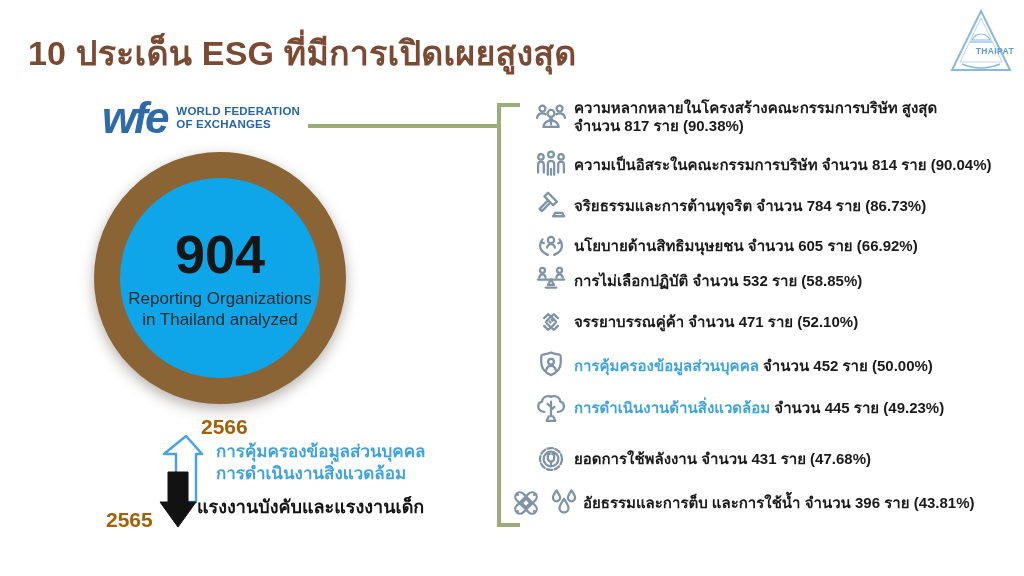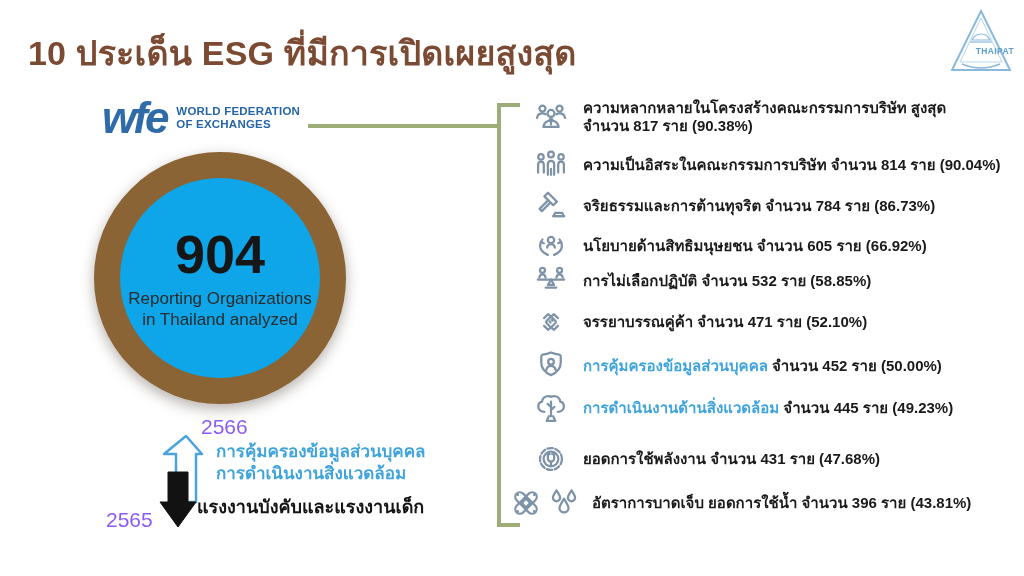--- a/index.html
+++ b/index.html
@@ -51,21 +51,21 @@
     border:26px solid #8a6434; border-radius:50%;
     background:#0ea5e9;
     box-shadow:0 5px 14px rgba(90,80,70,.45);
     display:flex; flex-direction:column; align-items:center; justify-content:center;
     text-align:center;
   }
   .circle-value { font-size:54px; font-weight:700; color:#161616; line-height:56px; }
   .circle-caption { margin-top:6px; width:200px; font-size:17px; color:#2b2b2b; line-height:1.25; }
 
   
-  .year { font-size:21px; font-weight:400; color:#8b5cf6; }
+  .year { font-size:21px; font-weight:700; color:#a16207; }
   .year-top { left:201px; top:415px; }
   .year-bottom { left:106px; top:508px; }
   .arrows { left:152px; top:430px; width:64px; height:100px; }
   .increase-text { left:216px; top:441px; font-size:17px; font-weight:700;
     color:#3fa3dc; line-height:22px; }
   .decrease-text { left:197px; top:492px; font-size:18px; font-weight:700; color:#141414; }
 
   
   .esg-list { left:528px; top:0; width:492px; height:576px; }
   .esg-row { position:absolute; left:0; display:flex; align-items:center; }
@@ -77,21 +77,21 @@
   .esg-row:nth-child(6){ top:303px; }
   .esg-row:nth-child(7){ top:347px; }
   .esg-row:nth-child(8){ top:389px; }
   .esg-row:nth-child(9){ top:440px; }
   .esg-row:nth-child(10){ top:485px; margin-left:-21px; }
   .icon-wrap { width:46px; display:flex; align-items:center; justify-content:center; gap:2px; flex:none; }
   .esg-row:nth-child(10) .icon-wrap { width:76px; }
   .icon { width:38px; height:38px; display:flex; align-items:center; justify-content:center; flex:none; }
   .esg-row:nth-child(10) .icon { width:36px; height:36px; }
   .icon svg { width:36px; height:36px; }
-  .esg-text { margin-left:9px; font-size:15px; font-weight:700; color:#1a1a1a; line-height:18px; }
+  .esg-text { font-size:15px; font-weight:700; color:#1a1a1a; line-height:18px; }
   .esg-name.highlight { color:#3fa3dc; }
   .esg-text.two-line .esg-stat { display:block; }
 </style>
 </head>
 <body>
 
 <div class="abs page-title">10 ประเด็น ESG ที่มีการเปิดเผยสูงสุด</div>
 
 <div class="abs thaipat">
   <svg viewBox="0 0 66 70">
@@ -273,15 +273,15 @@
           </svg>
         </span>
         <span class="icon">
           <svg viewBox="0 0 24 24" fill="none" stroke="#7e93a8" stroke-width="1.5" stroke-linecap="round" stroke-linejoin="round">
             <path d="M7 3.6c1.6 2.4 2.4 3.7 2.4 4.9a2.4 2.4 0 1 1-4.8 0C4.6 7.3 5.4 6 7 3.6z"></path>
             <path d="M17 3.6c1.6 2.4 2.4 3.7 2.4 4.9a2.4 2.4 0 1 1-4.8 0c0-1.2.8-2.5 2.4-4.9z"></path>
             <path d="M12 9.2c2 3 3 4.6 3 6.1a3 3 0 1 1-6 0c0-1.5 1-3.1 3-6.1z"></path>
           </svg>
         </span>
       </span>
-      <span class="esg-text"><span class="esg-name">อัตราการบาดเจ็บ ยอดการใช้น้ำ</span><span class="esg-stat"> จำนวน 396 ราย (43.81%)</span></span>
+      <span class="esg-text"><span class="esg-name">อัยธรรมและการต็บ และการใช้น้ำ</span><span class="esg-stat"> จำนวน 396 ราย (43.81%)</span></span>
     </div>
   </div>
 
 </body></html>

